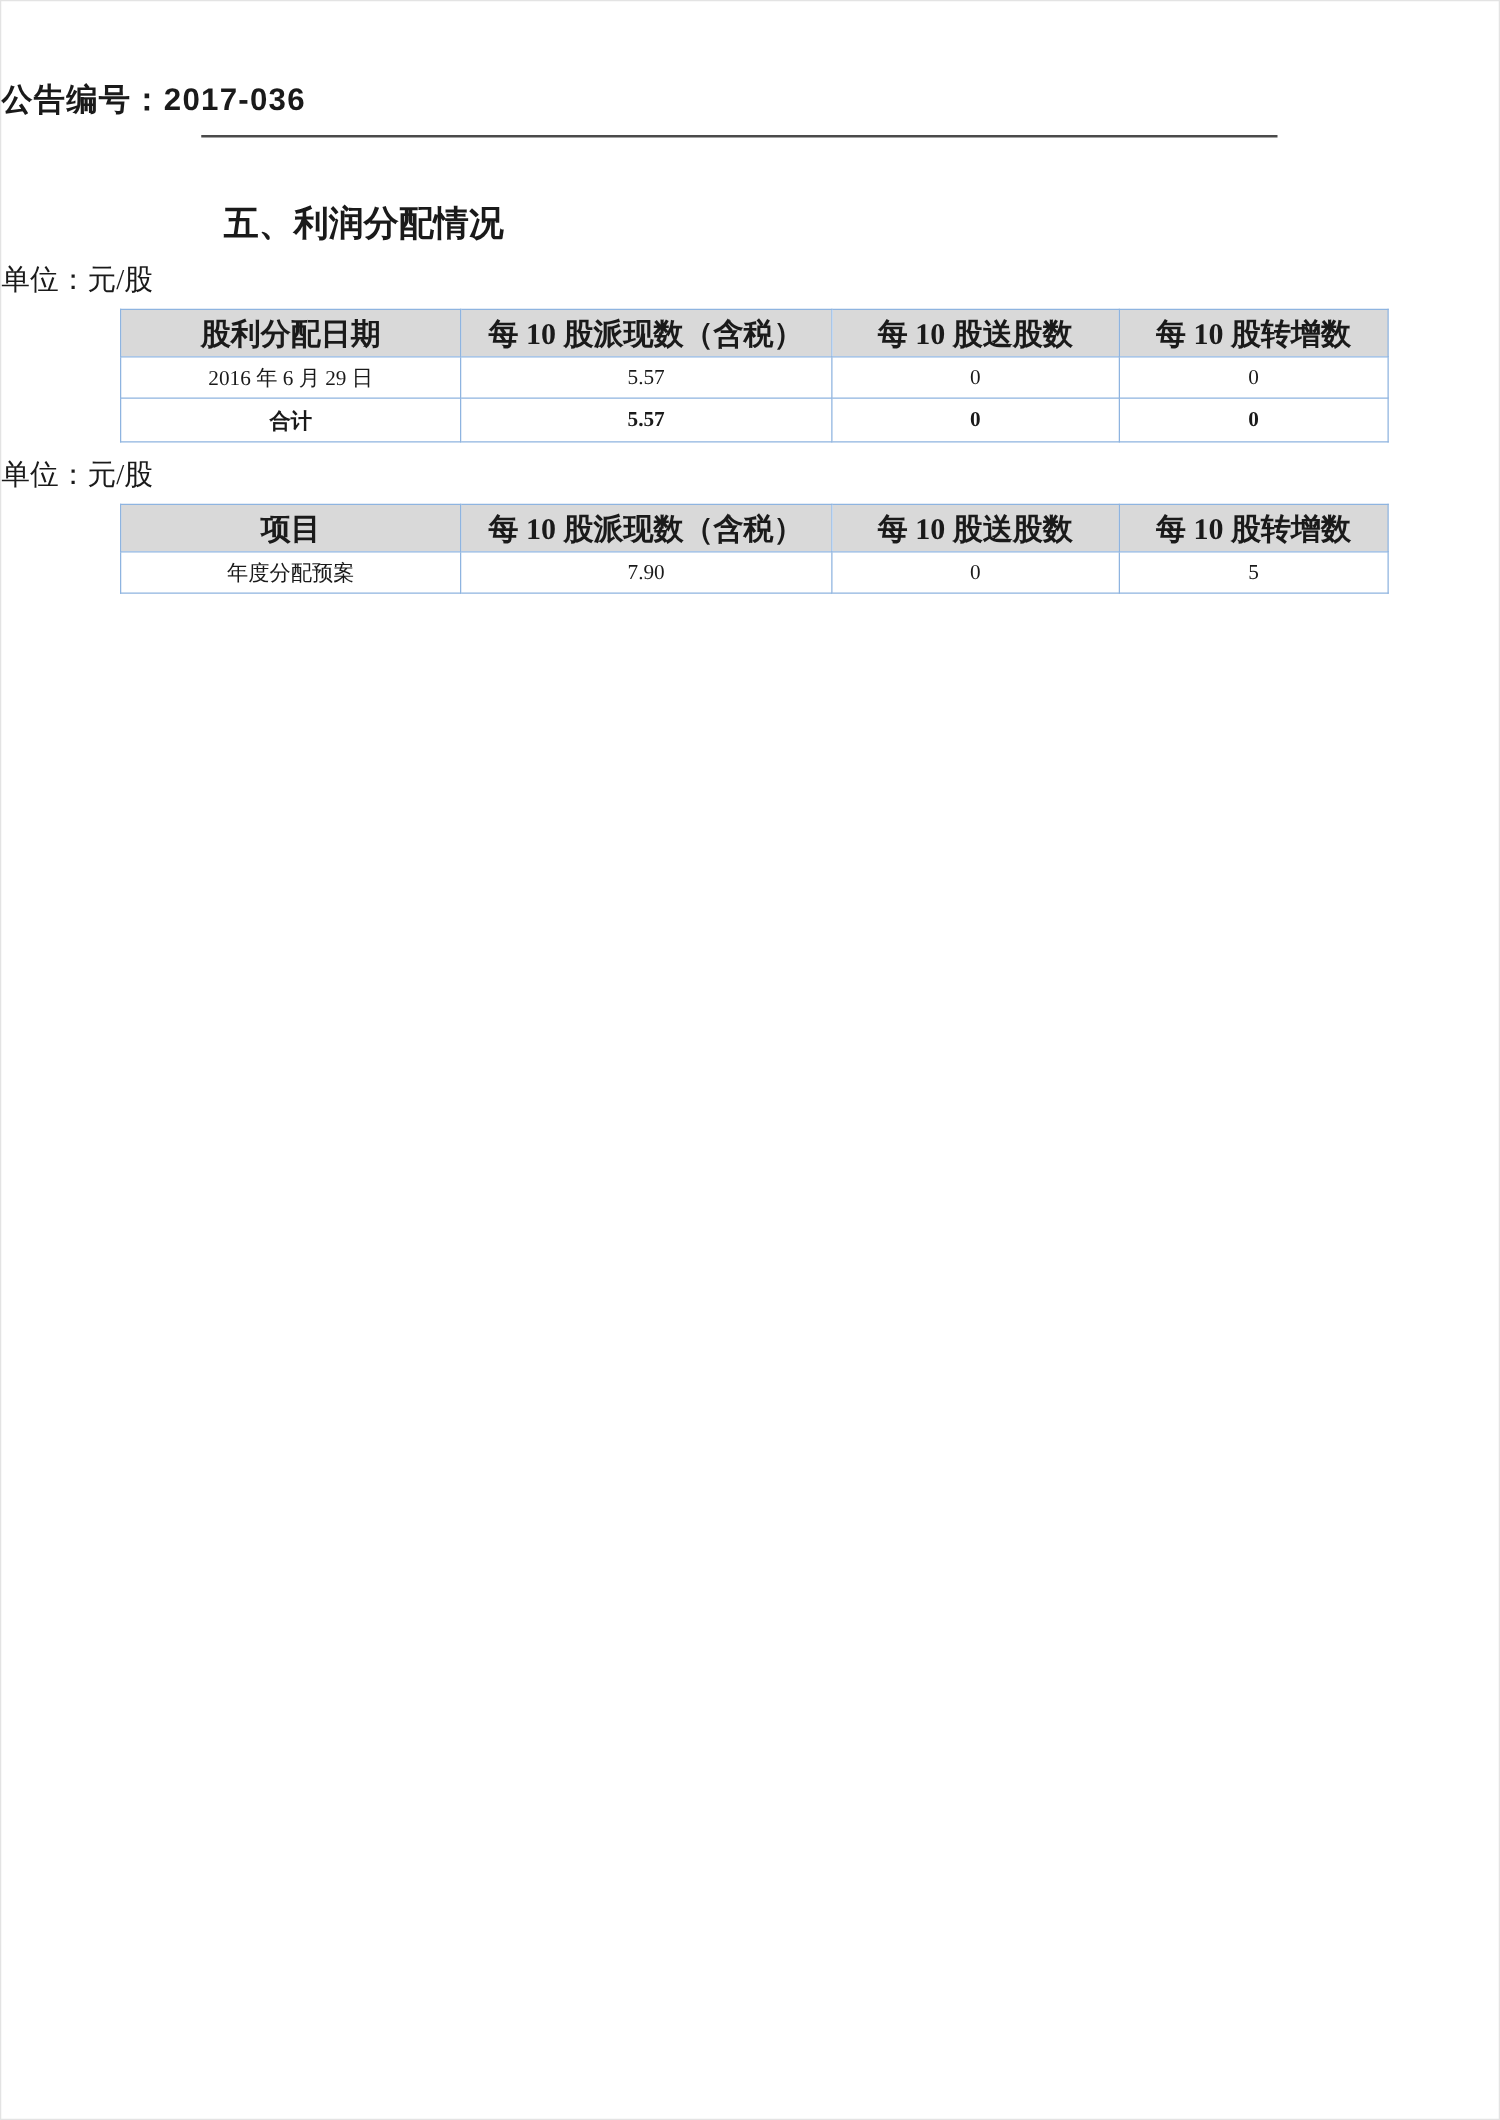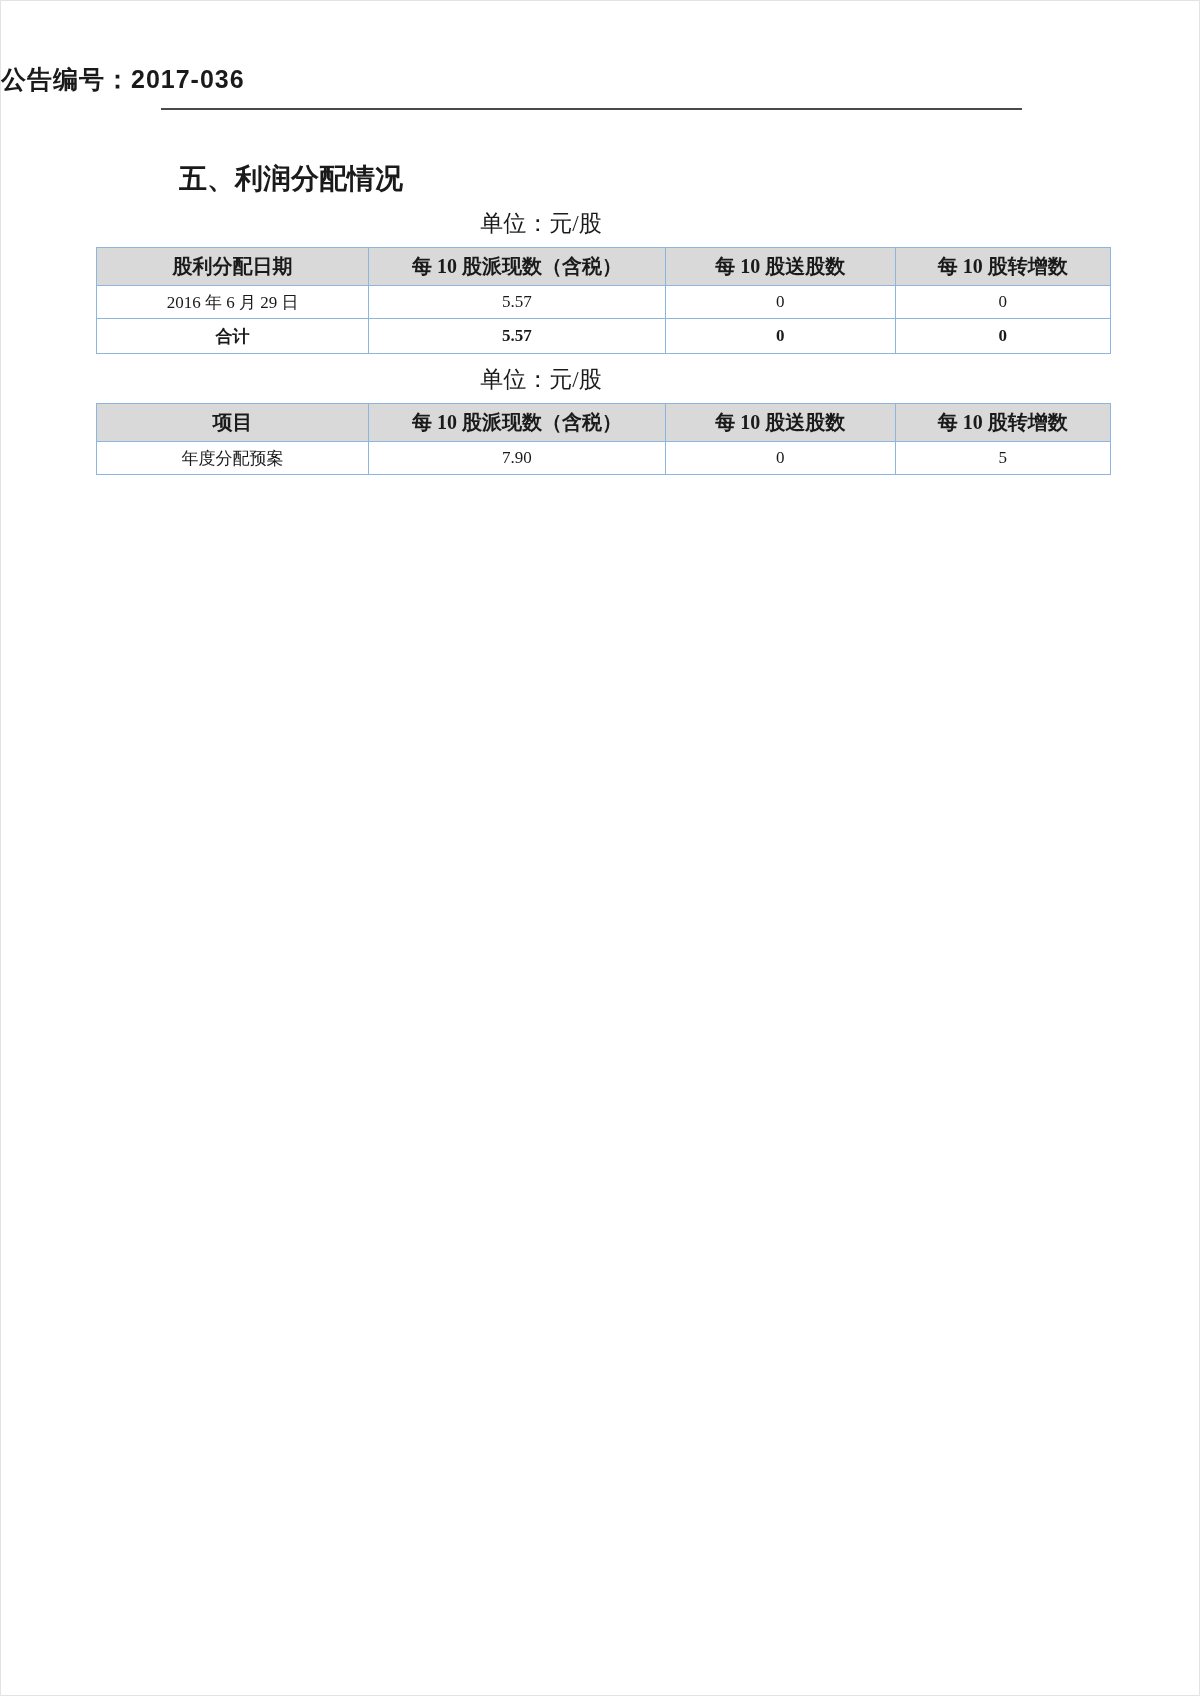--- a/index.html
+++ b/index.html
@@ -40,42 +40,42 @@
     font-weight:700;
     font-size:28px;
   }
   .subsection-title{
     margin:36px 0 0 190px;
     font-size:25px;
     font-weight:600;
   }
   .unit-label{
     margin:10px 118px 0 0;
-    text-align:center;
+    text-align:left;
     font-size:23px;
   }
   table.data-table{
     margin:8px 0 0 95px;
     width:1015px;
     border-collapse:collapse;
     table-layout:fixed;
   }
   table.data-table th,
   table.data-table td{
     border:1px solid var(--table-border);
     text-align:center;
     vertical-align:middle;
     font-size:17px;
     padding:0 4px;
     overflow:hidden;
   }
   table.data-table th{
     background:var(--header-bg);
     font-weight:700;
-    font-size:20px;
+    font-size:24px;
     height:37px;
   }
   table.data-table td{
     height:32px;
     background:#ffffff;
   }
   table.data-table tr.bold-row td{
     font-weight:700;
     height:34px;
     text-align:center;

